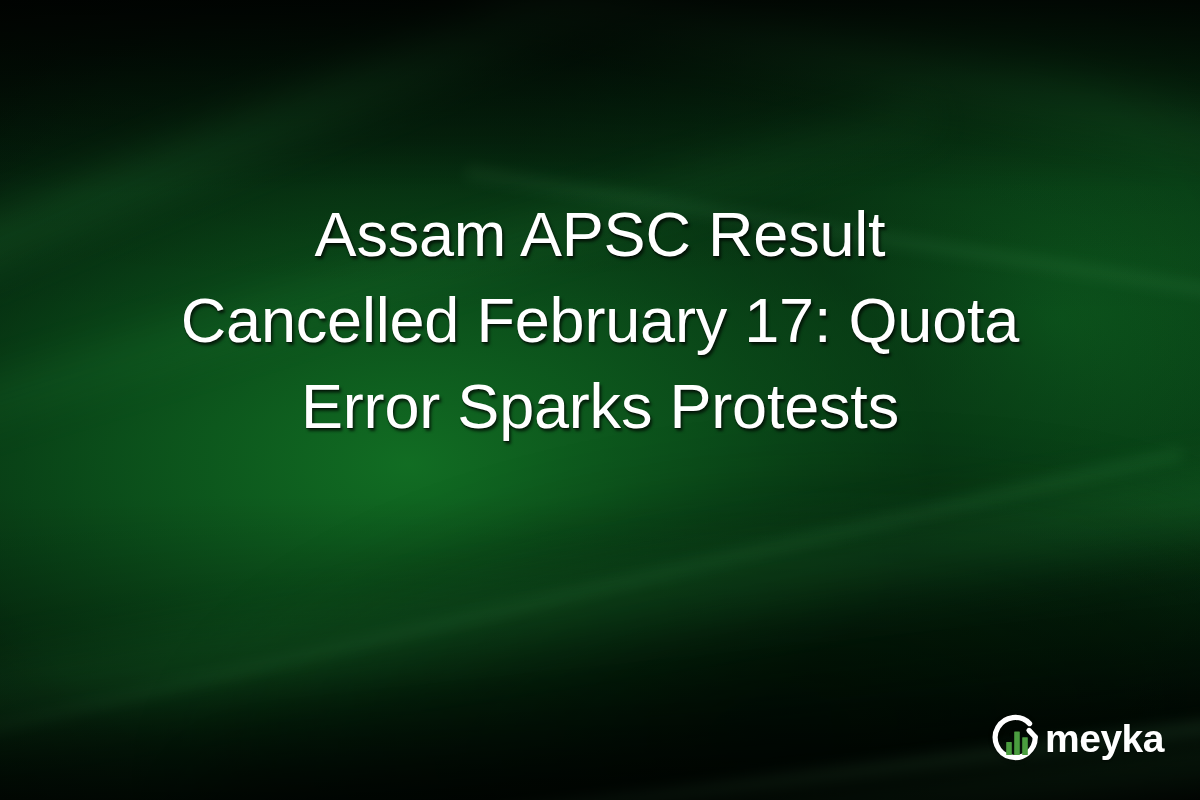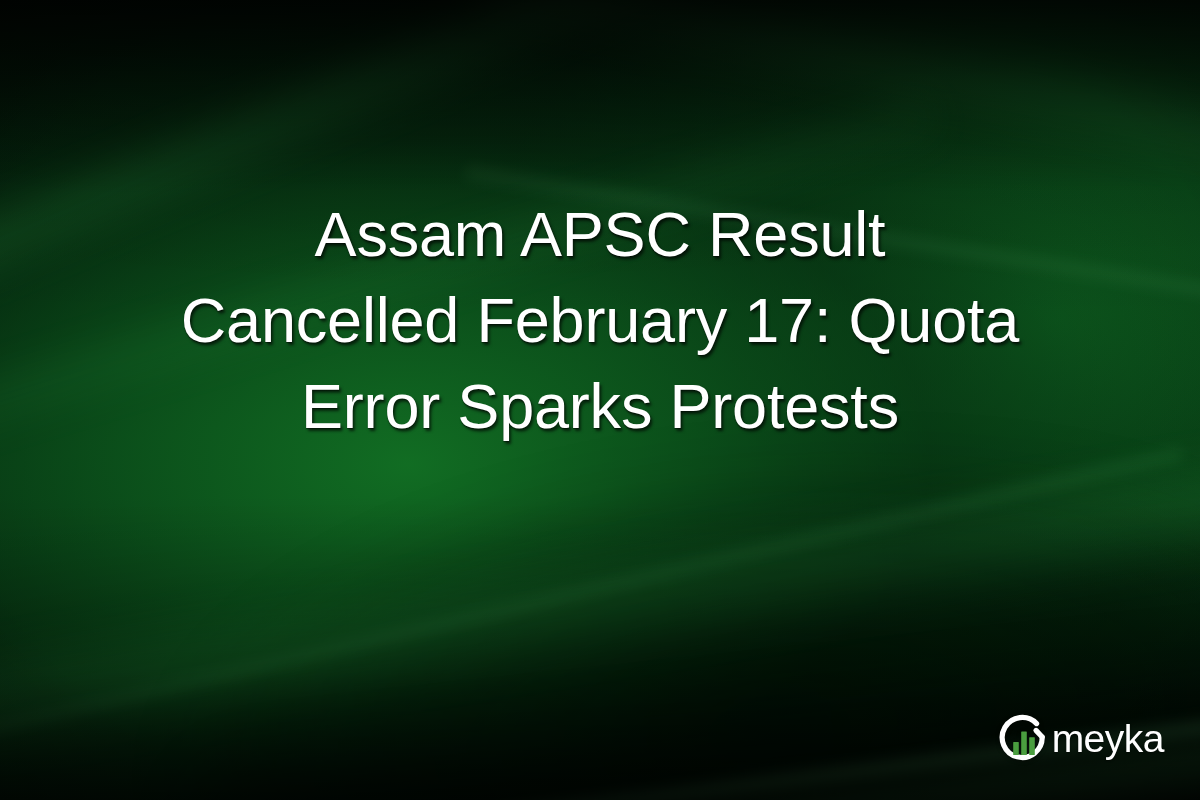--- a/index.html
+++ b/index.html
@@ -237,21 +237,21 @@
   .logo-mark {
     width:52px;
     height:52px;
     display:block;
     flex:0 0 auto;
     filter:drop-shadow(0 1px 2px rgba(0,0,0,0.45));
   }
   .logo-word {
     color:#ffffff;
     font-family:"Liberation Sans", sans-serif;
-    font-weight:400;
+    font-weight:700;
     font-size:39px;
     line-height:1;
     letter-spacing:-0.5px;
     padding-bottom:3px;
     text-shadow:0 1px 2px rgba(0,0,0,0.45);
   }
 </style>
 </head>
 <body>
 

